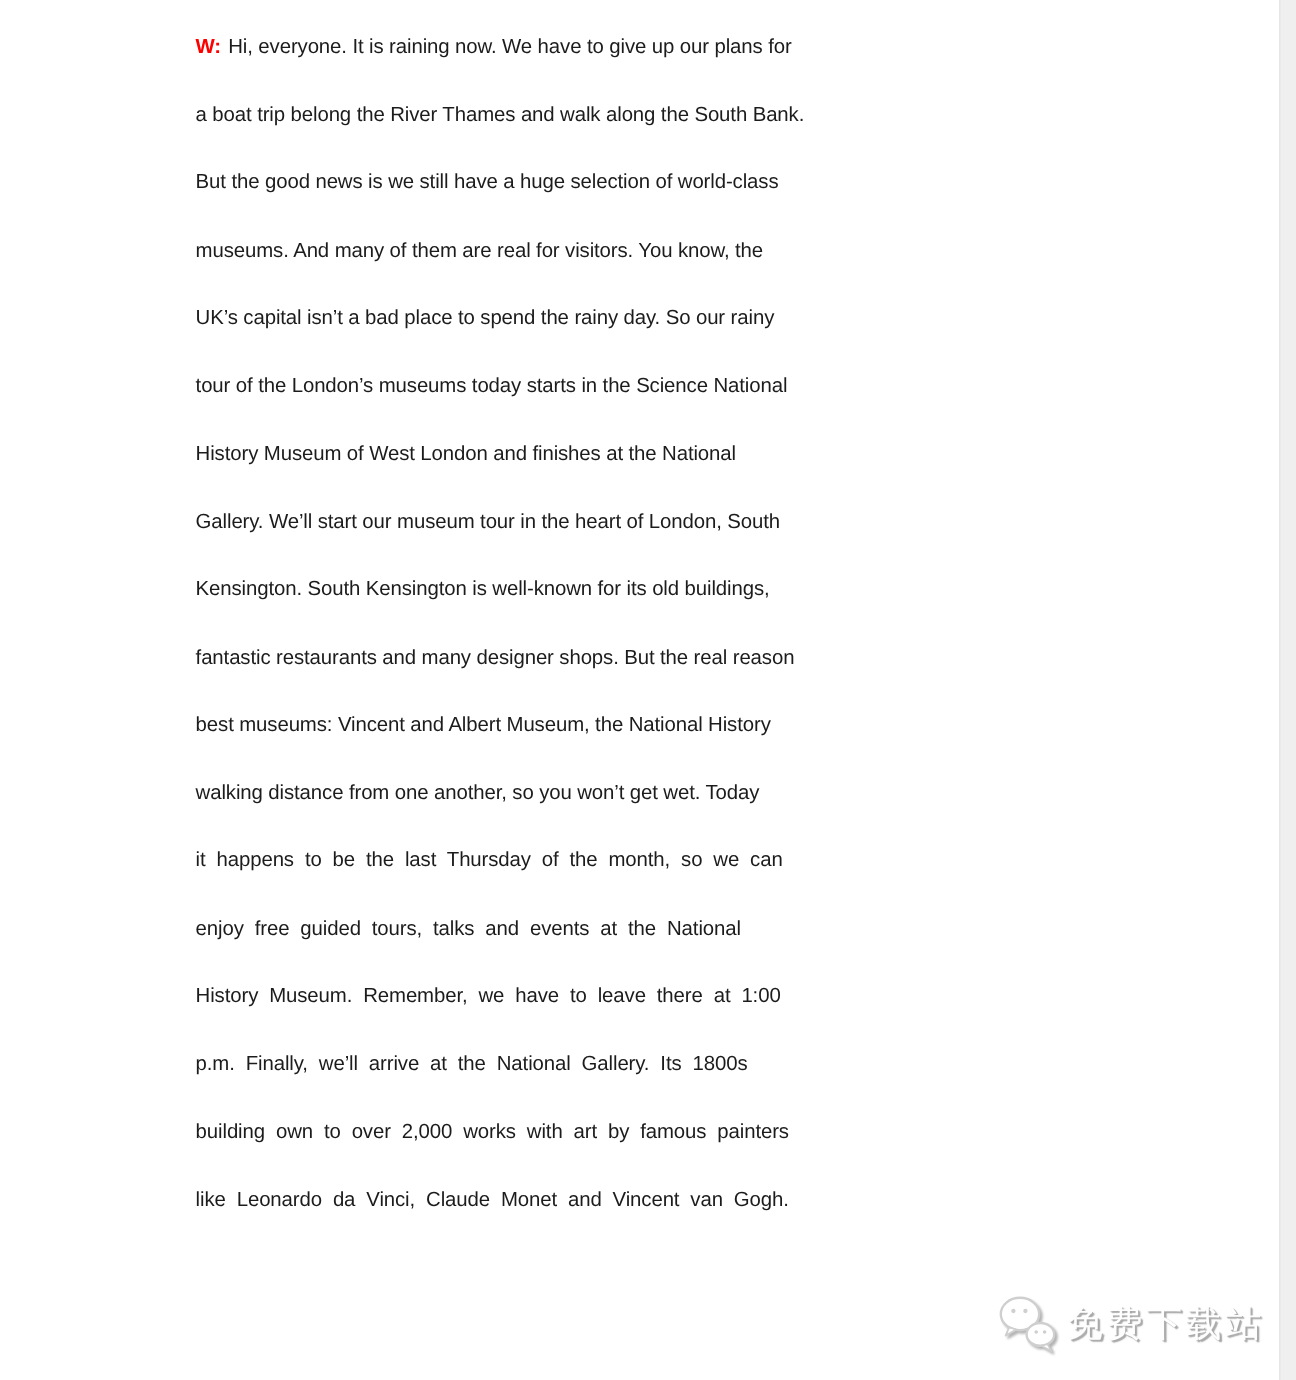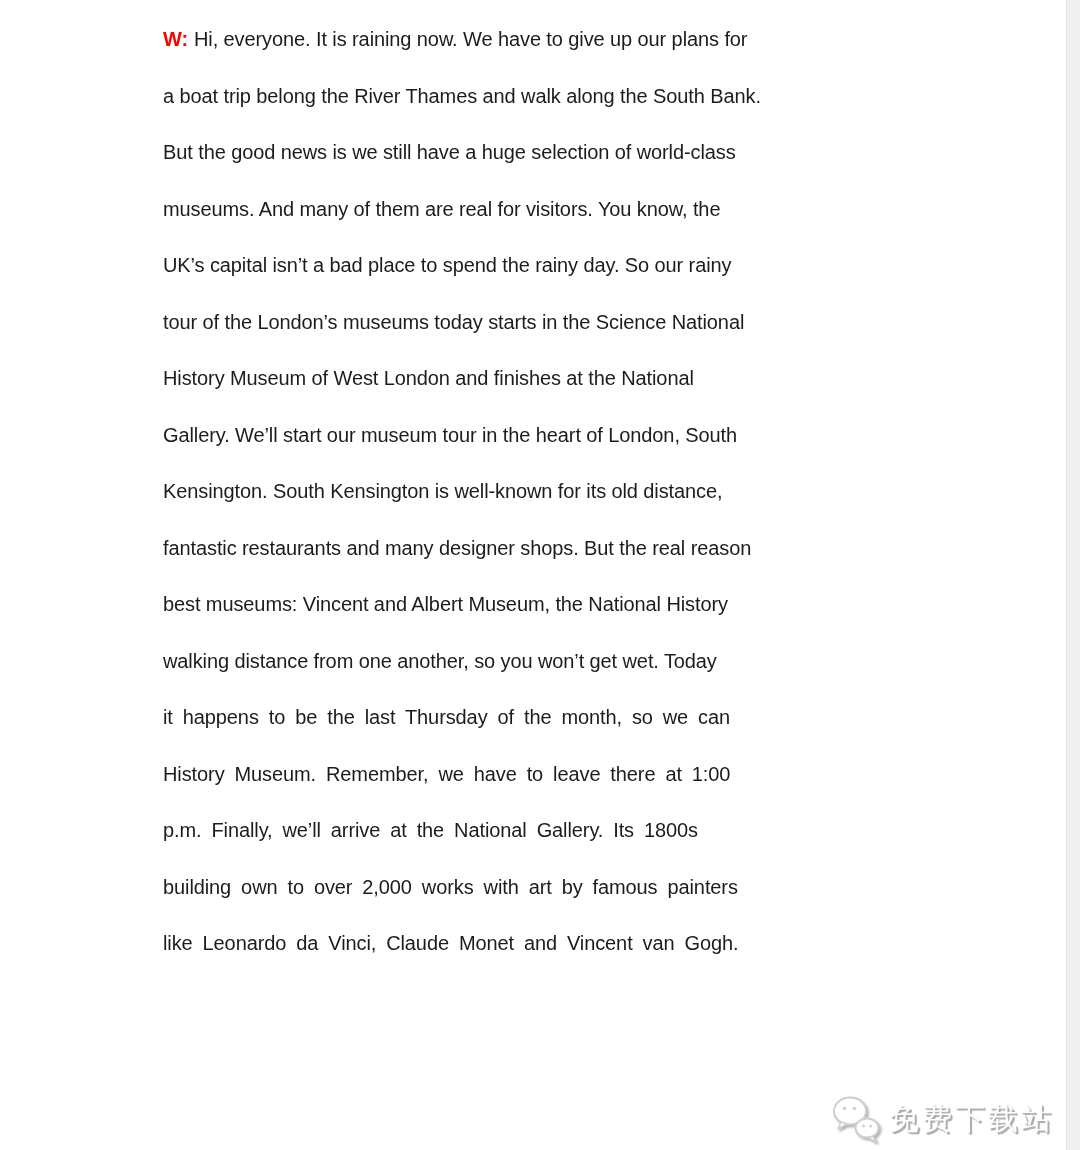--- a/index.html
+++ b/index.html
@@ -17,21 +17,21 @@
   .page {
     position: absolute;
     inset: 0;
     background: #ffffff;
   }
   .transcript {
     position: absolute;
     left: 163px;
     top: 11px;
     width: 760px;
-    font-size: 20px;
+    font-size: 17px;
     line-height: 56.5px;
     color: #1c1c1c;
     letter-spacing: -0.1px;
   }
   .line {
     white-space: nowrap;
     height: 56.5px;
   }
   .line.wide {
     word-spacing: 4.5px;
@@ -46,21 +46,21 @@
     top: 0;
     right: 0;
     width: 13px;
     height: 1150px;
     background: #efefef;
     border-left: 1px solid #e3e3e3;
   }
   .watermark {
     position: absolute;
     right: 26px;
-    bottom: 4px;
+    bottom: 20px;
     display: flex;
     align-items: center;
     gap: 6px;
     pointer-events: none;
   }
   .watermark-icon {
     width: 54px;
     height: 54px;
     filter: drop-shadow(2px 2px 1px #b3b3b3);
   }
@@ -81,25 +81,26 @@
     <div class="line">
       <span class="speaker">W:</span><span>Hi, everyone. It is raining now. We have to give up our plans for</span>
     </div>
     <div class="line">a boat trip belong the River Thames and walk along the South Bank.</div>
     <div class="line">But the good news is we still have a huge selection of world-class</div>
     <div class="line">museums. And many of them are real for visitors. You know, the</div>
     <div class="line">UK’s capital isn’t a bad place to spend the rainy day. So our rainy</div>
     <div class="line">tour of the London’s museums today starts in the Science National</div>
     <div class="line">History Museum of West London and finishes at the National</div>
     <div class="line">Gallery. We’ll start our museum tour in the heart of London, South</div>
-    <div class="line">Kensington. South Kensington is well-known for its old distance,</div>
+    <div class="line">Kensington. South Kensington is well-known for its old buildings,</div>
     <div class="line">fantastic restaurants and many designer shops. But the real reason</div>
     <div class="line">best museums: Vincent and Albert Museum, the National History</div>
     <div class="line">walking distance from one another, so you won’t get wet. Today</div>
     <div class="line wide">it happens to be the last Thursday of the month, so we can</div>
+    <div class="line wide">enjoy free guided tours, talks and events at the National</div>
     <div class="line wide">History Museum. Remember, we have to leave there at 1:00</div>
     <div class="line wide">p.m. Finally, we’ll arrive at the National Gallery. Its 1800s</div>
     <div class="line wide">building own to over 2,000 works with art by famous painters</div>
     <div class="line wide">like Leonardo da Vinci, Claude Monet and Vincent van Gogh.</div>
   </div>
 
   <div class="watermark">
     <svg class="watermark-icon" viewBox="0 0 54 54" xmlns="http://www.w3.org/2000/svg">
       <ellipse cx="21" cy="19" rx="16" ry="13.5" fill="#ffffff" stroke="#cfcfcf" stroke-width="2"></ellipse>
       <path d="M12 30 L9 37 L18 32 Z" fill="#ffffff" stroke="#cfcfcf" stroke-width="1.5" stroke-linejoin="round"></path>

